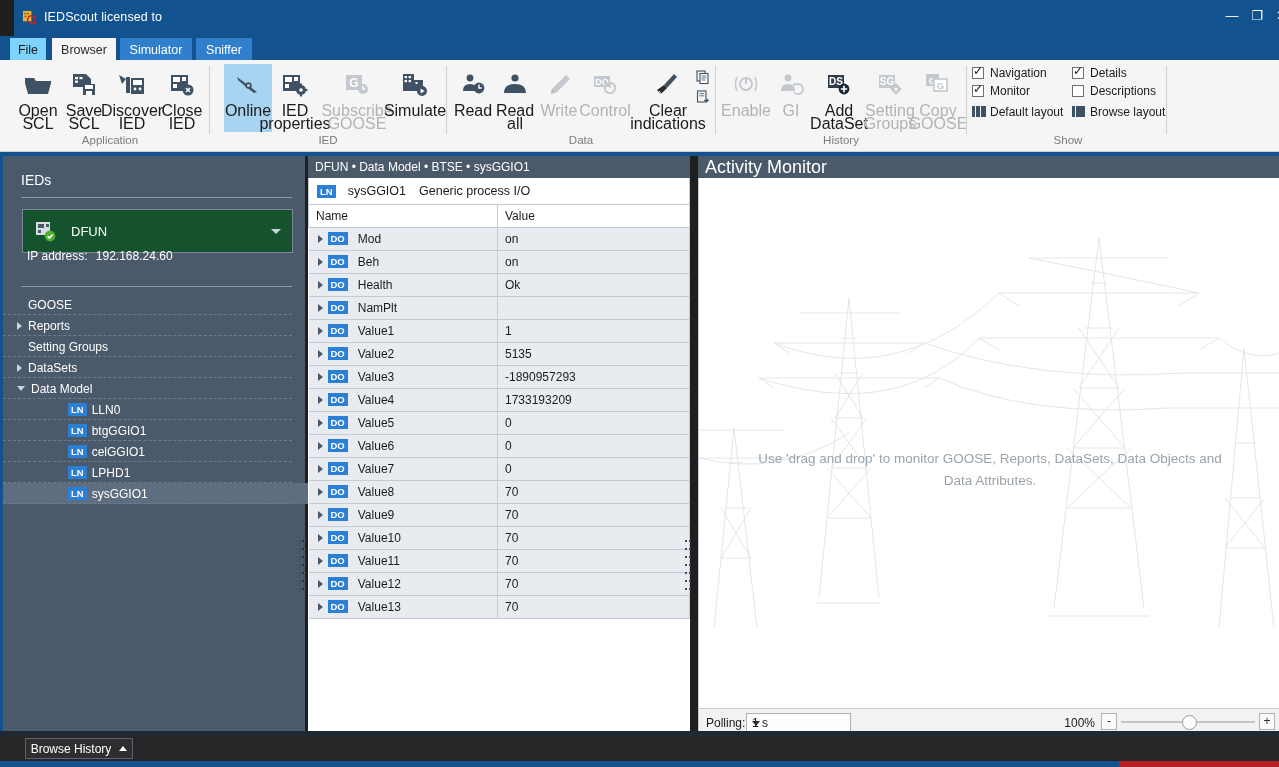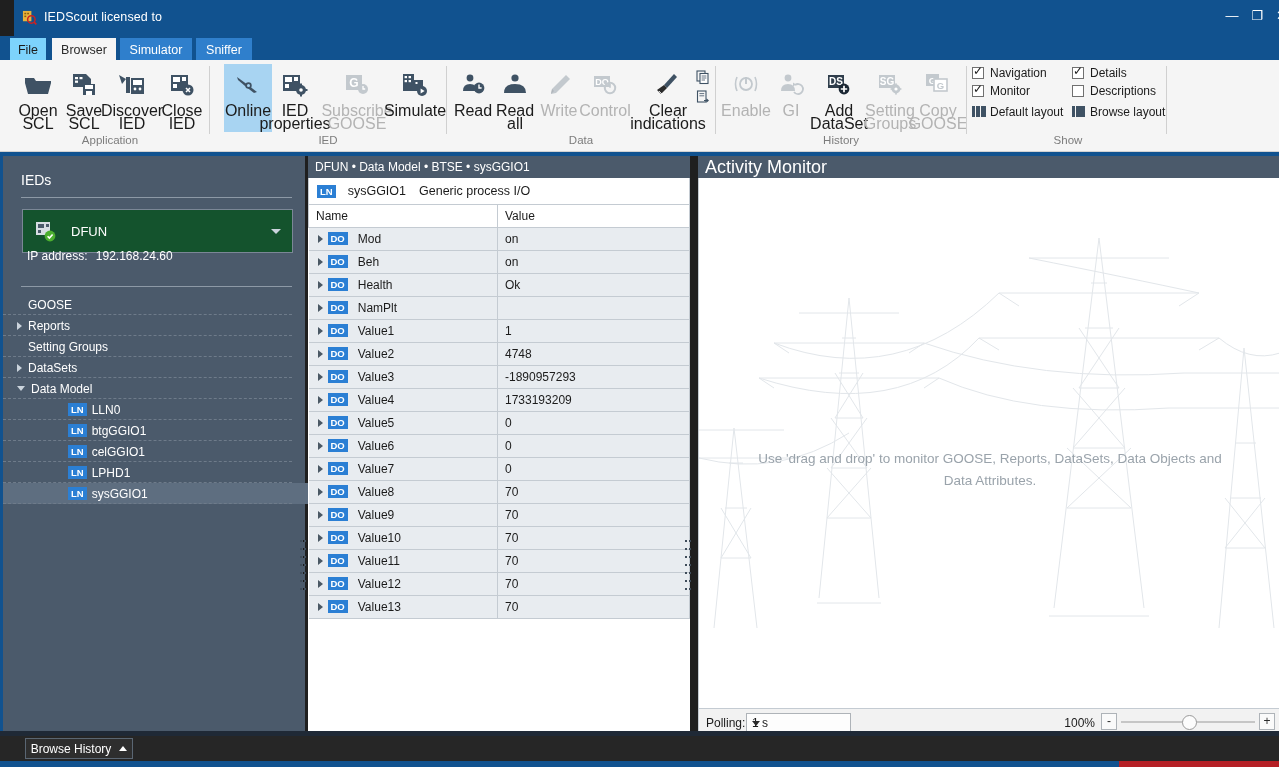--- a/index.html
+++ b/index.html
@@ -795,21 +795,21 @@
           <td>1</td>
         </tr>
         <tr>
           <td class="namecell">
             <div class="namecell-in">
               <span class="row-arrow"></span>
               <span class="badge">DO</span>
               <span>Value2</span>
             </div>
           </td>
-          <td>4748</td>
+          <td>5135</td>
         </tr>
         <tr>
           <td class="namecell">
             <div class="namecell-in">
               <span class="row-arrow"></span>
               <span class="badge">DO</span>
               <span>Value3</span>
             </div>
           </td>
           <td>-1890957293</td>

